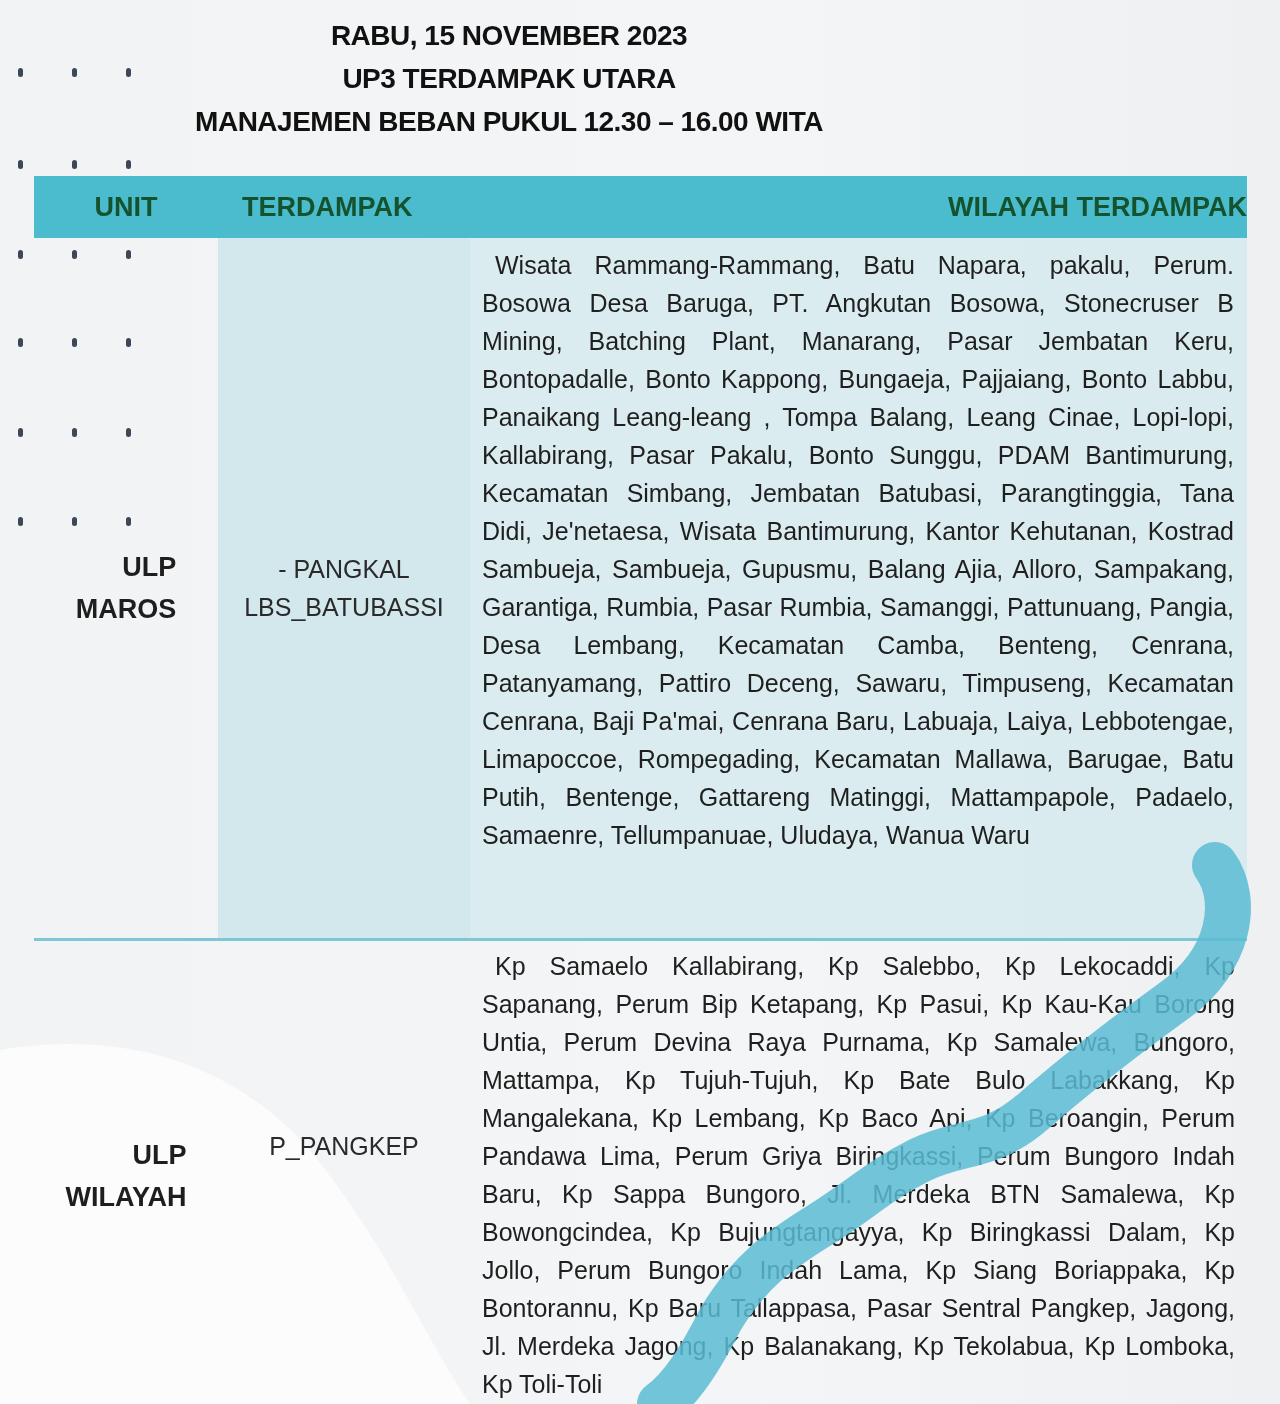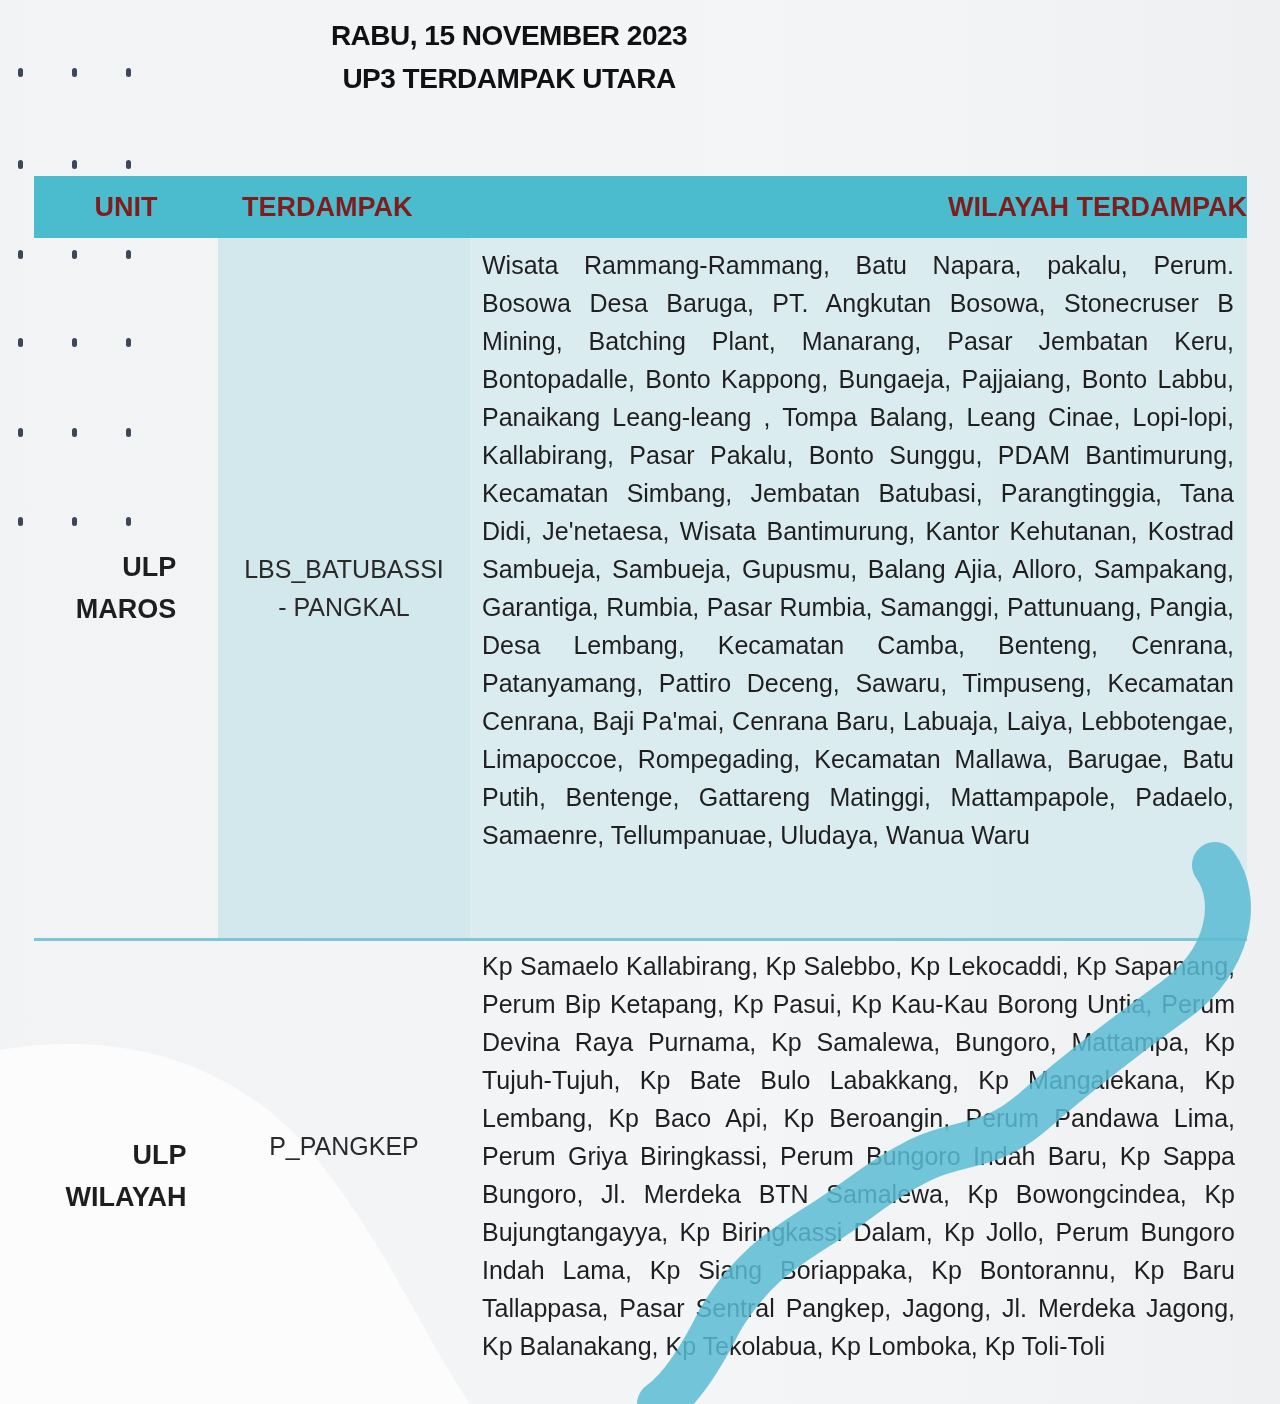--- a/index.html
+++ b/index.html
@@ -18,21 +18,21 @@
     background: #3c4757; margin-right: 49px; vertical-align: top;
   }
   .header {
     position: absolute; top: 14px; left: 0; width: 1018px; text-align: center; z-index: 2;
     font-weight: bold; font-size: 28px; line-height: 43px; letter-spacing: -0.5px; color: #111;
   }
   .table {
     position: absolute; left: 34px; top: 176px; width: 1213px; z-index: 2;
   }
   .thead {
-    display: flex; height: 62px; background: #4bbcce; color: #7f1d1d;
+    display: flex; height: 62px; background: #4bbcce; color: #14532d;
     font-weight: bold; font-size: 27px; align-items: center;
   }
   .th-unit { width: 184px; text-align: center; }
   .th-peny { width: 262px; text-align: left; padding-left: 0; }
   .th-wil { flex: 1; text-align: right; }
   .row { display: flex; position: relative; }
   .c-unit {
     width: 184px; display: flex; align-items: center; justify-content: center;
     text-align: right; font-weight: bold; font-size: 27px; line-height: 42px;
   }
@@ -44,59 +44,60 @@
     flex: 1; padding: 8px 12px 0 12px; font-size: 25px; line-height: 38px;
     text-align: justify; text-align-last: left; color: #1f1f1f;
   }
   .row1 { height: 700px; }
   .row1 .c-peny { background: rgba(200, 228, 234, 0.75); }
   .row1 .c-wil { background: rgba(208, 232, 238, 0.7); padding-right: 13px; }
   .row-divider { height: 3px; background: #7cc7d3; margin-left: 0; }
   .row2 { height: 470px; }
   .row2 .c-wil { padding-top: 6px; }
   .swirl { position: absolute; z-index: 3; pointer-events: none; left: 0; top: 0; }
-  .c-wil span.txt { position: relative; z-index: 4; }
+  .c-wil span.txt { position: relative; z-index: 4; margin-left: 13px; }
 </style>
 </head>
 <body>
 
 <svg class="bg-curve" viewBox="0 0 1280 1404" width="1280" height="1404">
   <path d="M0 1050 C 120 1030, 230 1060, 310 1150 C 390 1250, 420 1330, 470 1404 L 0 1404 Z" fill="#fcfcfc"></path>
 </svg>
 
 <div class="dots" style="top:68px"><span></span><span></span><span></span></div>
 <div class="dots" style="top:160px"><span></span><span></span><span></span></div>
 <div class="dots" style="top:250px"><span></span><span></span><span></span></div>
 <div class="dots" style="top:338px"><span></span><span></span><span></span></div>
 <div class="dots" style="top:428px"><span></span><span></span><span></span></div>
 <div class="dots" style="top:517px"><span></span><span></span><span></span></div>
 
 <div class="header">
   <div>RABU, 15 NOVEMBER 2023</div>
   <div>UP3 TERDAMPAK UTARA</div>
+  <div>MANAJEMEN BEBAN PUKUL 12.30 – 16.00 WITA</div>
 </div>
 
 <div class="table">
   <div class="thead">
     <div class="th-unit">UNIT</div>
     <div class="th-peny" style="padding-left:24px;width:238px">TERDAMPAK</div>
     <div class="th-wil">WILAYAH TERDAMPAK</div>
   </div>
 
   <div class="row row1">
     <div class="c-unit">
       <div>
         <div>ULP</div>
         <div>MAROS</div>
       </div>
     </div>
     <div class="c-peny">
       <div>
+        <div>- PANGKAL</div>
         <div>LBS_BATUBASSI</div>
-        <div>- PANGKAL</div>
       </div>
     </div>
     <div class="c-wil">
       <span class="txt">Wisata Rammang-Rammang, Batu Napara, pakalu, Perum. Bosowa Desa Baruga, PT. Angkutan Bosowa, Stonecruser B Mining, Batching Plant, Manarang, Pasar Jembatan Keru, Bontopadalle, Bonto Kappong, Bungaeja, Pajjaiang, Bonto Labbu, Panaikang Leang-leang , Tompa Balang, Leang Cinae, Lopi-lopi, Kallabirang, Pasar Pakalu, Bonto Sunggu, PDAM Bantimurung, Kecamatan Simbang, Jembatan Batubasi, Parangtinggia, Tana Didi, Je'netaesa, Wisata Bantimurung, Kantor Kehutanan, Kostrad Sambueja, Sambueja, Gupusmu, Balang Ajia, Alloro, Sampakang, Garantiga, Rumbia, Pasar Rumbia, Samanggi, Pattunuang, Pangia, Desa Lembang, Kecamatan Camba, Benteng, Cenrana, Patanyamang, Pattiro Deceng, Sawaru, Timpuseng, Kecamatan Cenrana, Baji Pa'mai, Cenrana Baru, Labuaja, Laiya, Lebbotengae, Limapoccoe, Rompegading, Kecamatan Mallawa, Barugae, Batu Putih, Bentenge, Gattareng Matinggi, Mattampapole, Padaelo, Samaenre, Tellumpanuae, Uludaya, Wanua Waru</span>
     </div>
   </div>
 
   <div class="row-divider"></div>
 
   <div class="row row2">

